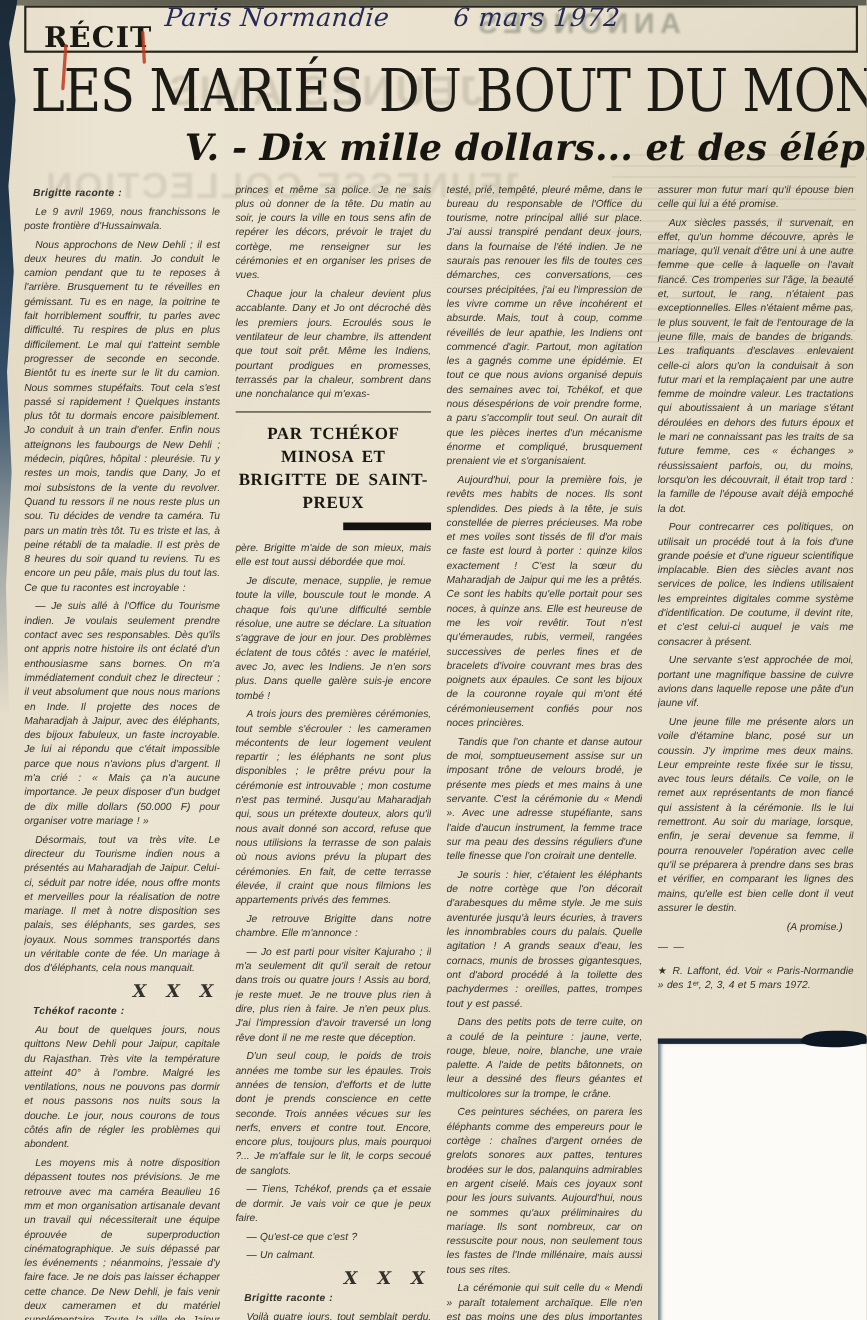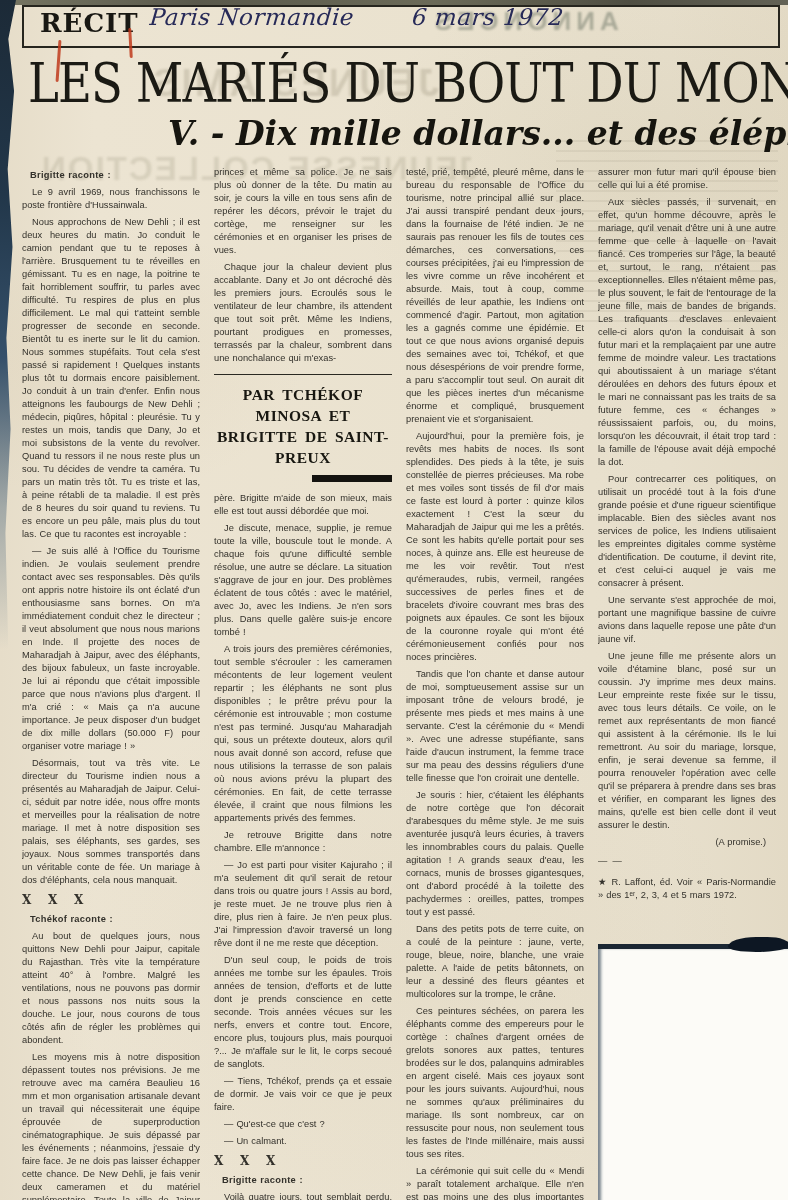--- a/index.html
+++ b/index.html
@@ -16,21 +16,21 @@
   .top-strip{position:absolute;left:0;top:0;width:788px;height:5px;
     background:linear-gradient(90deg,#6a6a57 0%,#49493c 25%,#5d5d4b 55%,#3e3e33 80%,#55554a 100%);opacity:.9;}
   .left-tear{position:absolute;left:0;top:0;width:16px;height:650px;
     background:linear-gradient(180deg,#1c2a37 0%,#22374a 30%,#35506a 55%,rgba(80,105,125,.45) 78%,rgba(80,105,125,0) 100%);
     clip-path:polygon(0 0,100% 0,52% 6%,88% 14%,48% 26%,78% 38%,40% 52%,66% 66%,34% 82%,52% 100%,0 100%);}
 
   
   .band{position:absolute;left:22px;top:5px;width:754px;height:39px;
     border-top:2px solid #26251e;border-bottom:2px solid #26251e;
     border-left:2px solid #26251e;border-right:2px solid #26251e;}
-  .recit{position:absolute;left:40px;top:8px;font-family:"DejaVu Serif","Liberation Serif",serif;
+  .recit{position:absolute;left:40px;top:20px;font-family:"DejaVu Serif","Liberation Serif",serif;
     font-weight:bold;font-size:26px;letter-spacing:1px;color:#191813;}
   .handwriting{position:absolute;left:150px;top:4px;white-space:nowrap;
     font-family:"DejaVu Serif",serif;font-style:italic;font-size:23px;
     color:#272a58;transform:skewX(-5deg);letter-spacing:.5px;}
   .handwriting .hand-date{margin-left:58px;}
   .pen-stroke{position:absolute;width:3px;background:#bf3a1c;border-radius:3px;opacity:.85;}
   .pen-a{left:57px;top:40px;height:42px;transform:rotate(4deg);}
   .pen-b{left:129px;top:28px;height:30px;transform:rotate(-3deg);}
 
   
@@ -50,25 +50,25 @@
   .subtitle{position:absolute;left:168px;top:114px;white-space:nowrap;
     font-family:"DejaVu Serif","Liberation Serif",serif;font-style:italic;font-weight:bold;
     font-size:33px;color:#16150f;}
 
   
   .columns{position:absolute;left:22px;top:166px;width:754px;height:1036px;
     display:flex;gap:14px;}
   .col{width:178px;height:1036px;overflow:hidden;
     font-size:9.3px;line-height:13px;text-align:justify;color:#33312b;
     word-spacing:.5px;}
-  .blk{margin:0 0 4px 0;text-indent:10px;}
+  .blk{margin:0 0 4px 0;text-indent:10px;font-style:italic;}
   .blk.cont{text-indent:0;}
   .blk.heading{font-weight:bold;letter-spacing:.3px;margin:3px 0 4px 0;text-indent:8px;}
-  .blk.separator{text-align:left;text-indent:0;font-family:"DejaVu Serif",serif;
-    font-weight:bold;font-size:12px;letter-spacing:6px;margin:7px 0 6px 0;}
+  .blk.separator{text-align:right;text-indent:0;font-family:"DejaVu Serif",serif;
+    font-weight:bold;font-size:16px;letter-spacing:6px;margin:7px 0 6px 0;}
   .blk.suite{text-align:right;text-indent:0;padding-right:10px;margin-top:4px;}
   .blk.mark{text-indent:0;letter-spacing:1px;color:#44423a;margin:6px 0 2px 0;}
   .blk.note{text-indent:0;margin-top:8px;font-size:9.3px;}
   .byline{margin:9px 0 10px 0;padding-top:9px;border-top:1.5px solid #2a2922;
     text-align:center;font-family:"Liberation Serif","DejaVu Serif",serif;
     font-weight:bold;font-size:15.5px;line-height:21px;letter-spacing:.5px;
     word-spacing:3px;color:#181711;}
   .byline-bar{height:7px;width:45%;background:#14130f;margin:7px 0 0 auto;}
 
   

